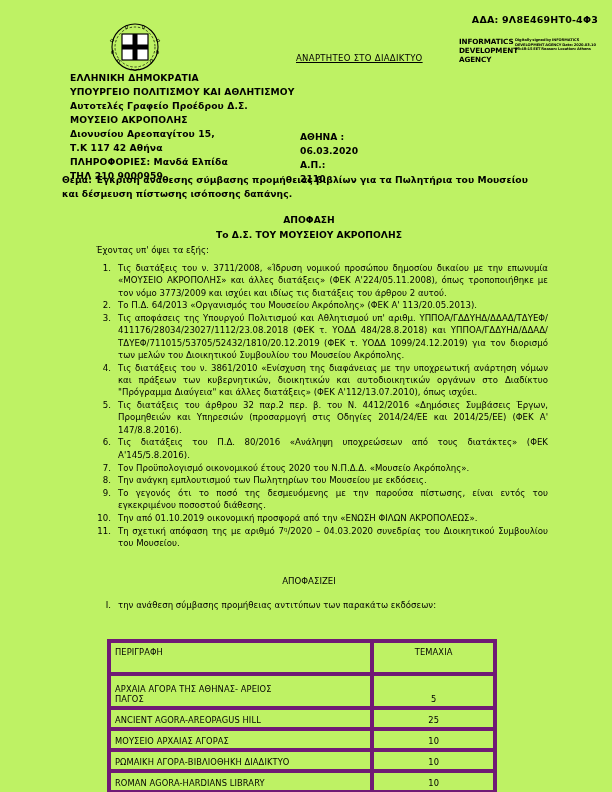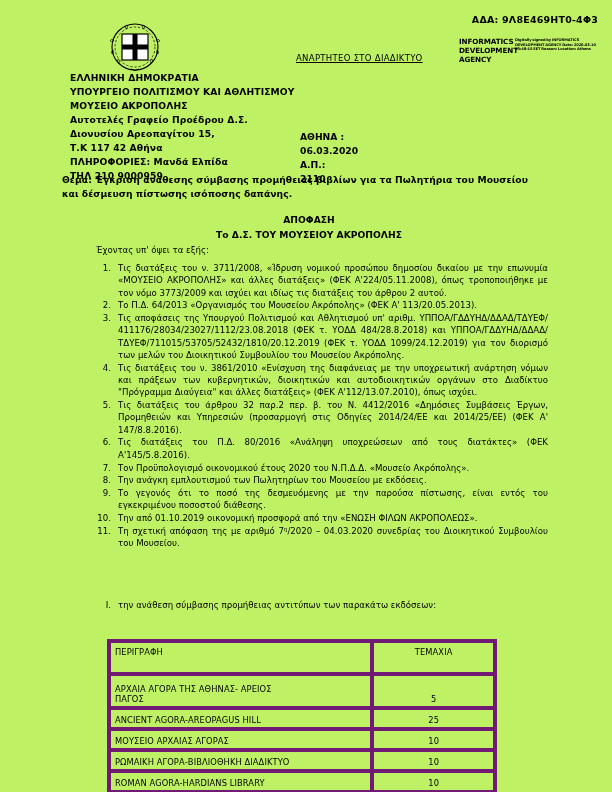--- a/index.html
+++ b/index.html
@@ -265,22 +265,22 @@
   <div class="signature-stamp">
     <div class="sig-title">INFORMATICS DEVELOPMENT AGENCY</div>
     <div class="sig-details">Digitally signed by INFORMATICS DEVELOPMENT AGENCY Date: 2020.03.10 13:48:15 EET Reason: Location: Athens</div>
   </div>
 
   <div class="anartiteo">ΑΝΑΡΤΗΤΕΟ ΣΤΟ ΔΙΑΔΙΚΤΥΟ</div>
 
   <div class="letterhead">
     <div>ΕΛΛΗΝΙΚΗ ΔΗΜΟΚΡΑΤΙΑ</div>
     <div>ΥΠΟΥΡΓΕΙΟ ΠΟΛΙΤΙΣΜΟΥ ΚΑΙ ΑΘΛΗΤΙΣΜΟΥ</div>
+    <div>Αυτοτελές Γραφείο  Προέδρου Δ.Σ.</div>
     <div>ΜΟΥΣΕΙΟ ΑΚΡΟΠΟΛΗΣ</div>
-    <div>Αυτοτελές Γραφείο  Προέδρου Δ.Σ.</div>
     <div>Διονυσίου Αρεοπαγίτου 15,</div>
     <div>Τ.Κ 117 42 Αθήνα</div>
     <div>ΠΛΗΡΟΦΟΡΙΕΣ: Μανδά Ελπίδα</div>
     <div>ΤΗΛ 210 9000959</div>
   </div>
 
   <div class="doc-meta">
     <div class="row">
       <span class="lbl">ΑΘΗΝΑ :</span>
       <span>06.03.2020</span>
@@ -340,20 +340,21 @@
     <div class="clause">
       <div class="clause-num">10.</div>
       <div class="clause-body">Την από 01.10.2019 οικονομική προσφορά από την «ΕΝΩΣΗ ΦΙΛΩΝ ΑΚΡΟΠΟΛΕΩΣ».</div>
     </div>
     <div class="clause">
       <div class="clause-num">11.</div>
       <div class="clause-body">Τη σχετική απόφαση της με αριθμό 7ᵑ/2020 – 04.03.2020 συνεδρίας του Διοικητικού Συμβουλίου του Μουσείου.</div>
     </div>
   </div>
 
+  <div class="apofasizei">ΑΠΟΦΑΣΙΖΕΙ</div>
 
   <div class="roman-para">
     <div class="roman-num">I.</div>
     <div>την ανάθεση σύμβασης προμήθειας αντιτύπων των παρακάτω εκδόσεων:</div>
   </div>
 
   <table class="items-table">
     <thead>
       <tr>
         <th class="desc-col">ΠΕΡΙΓΡΑΦΗ</th>

